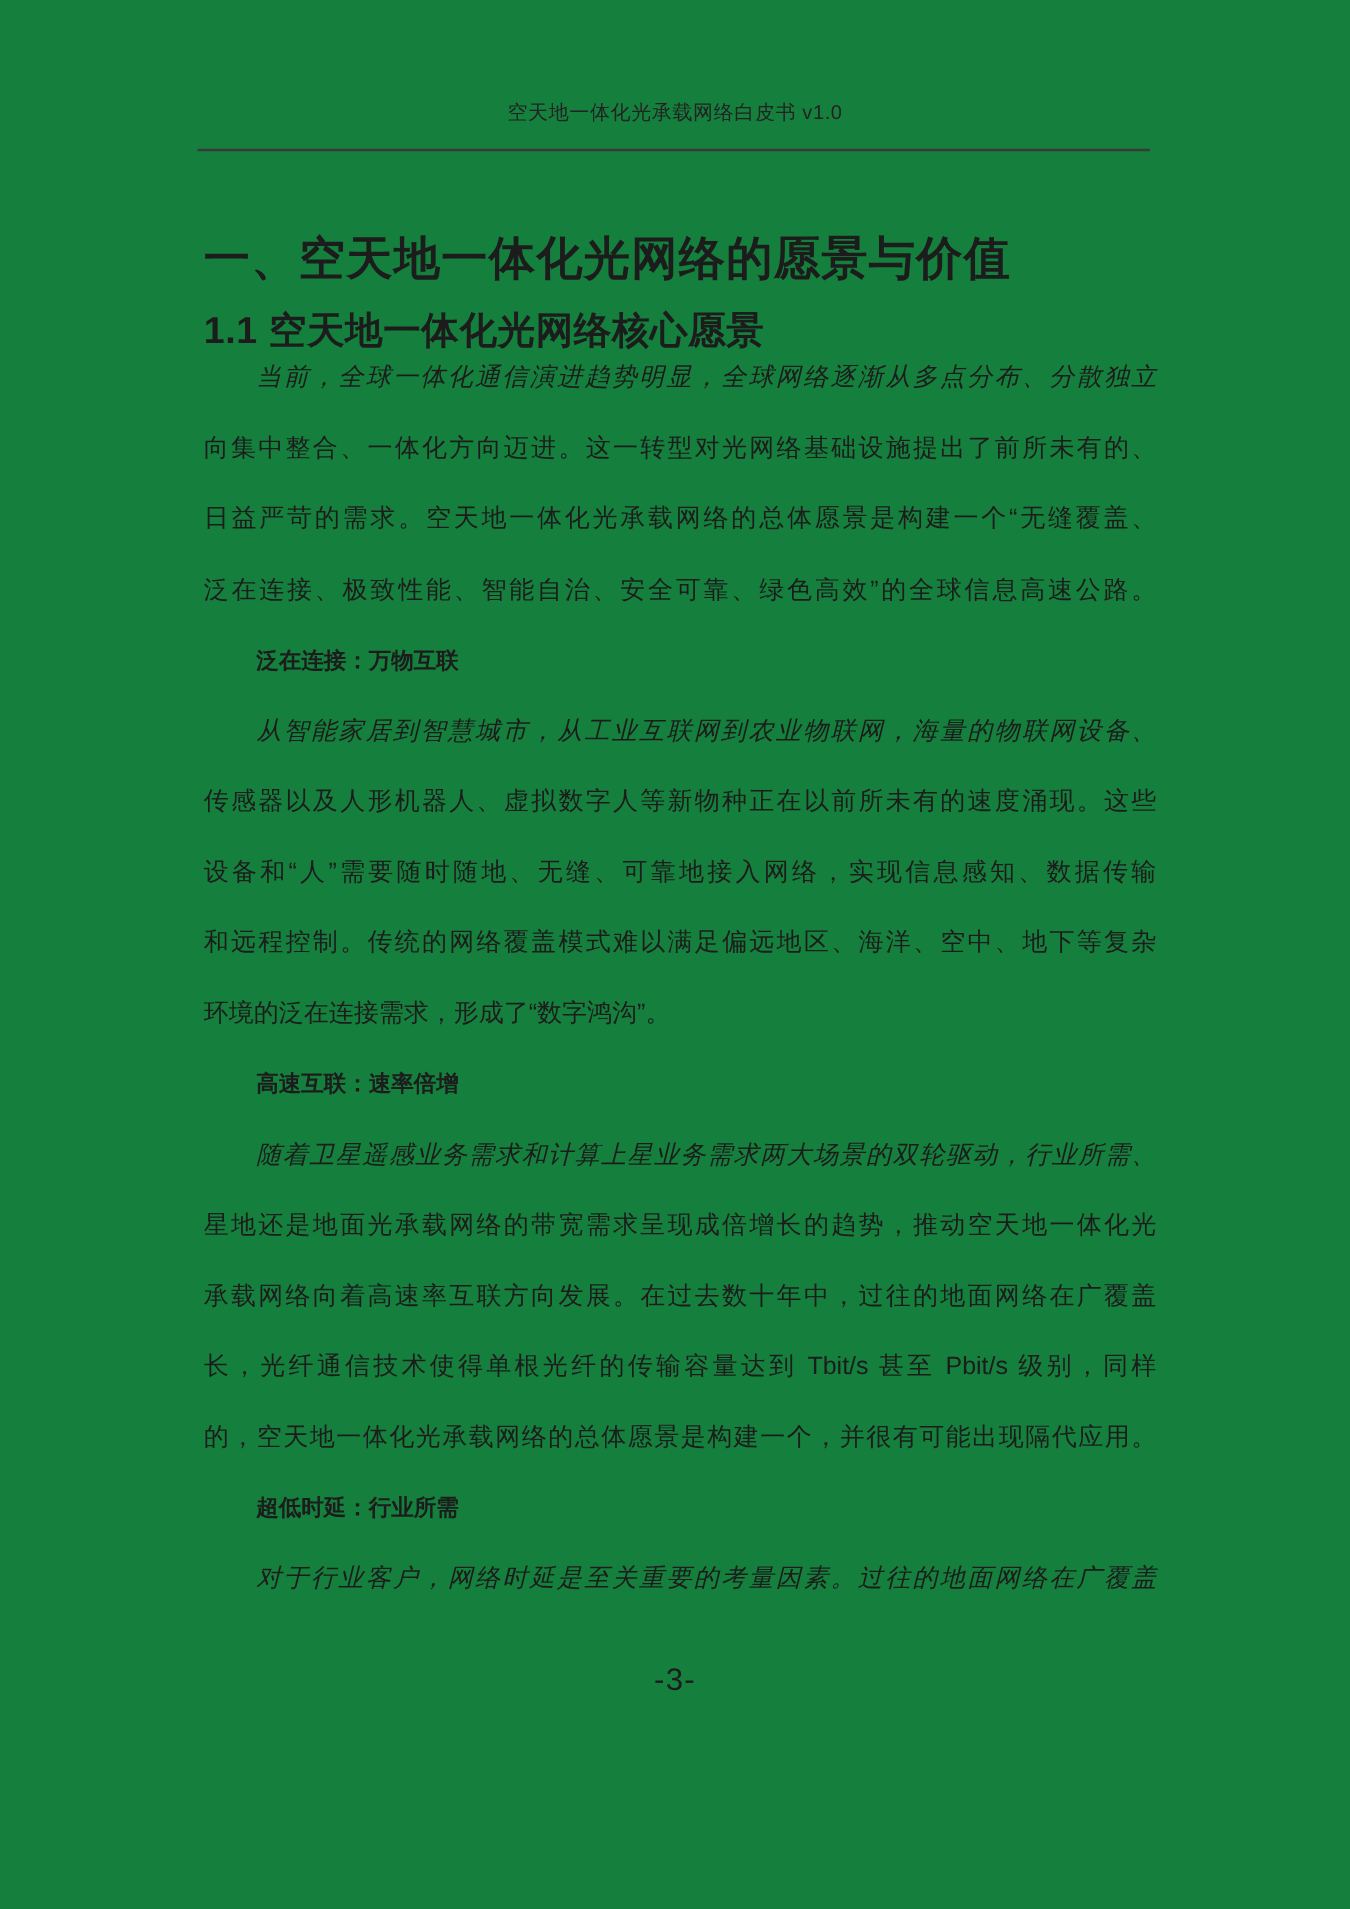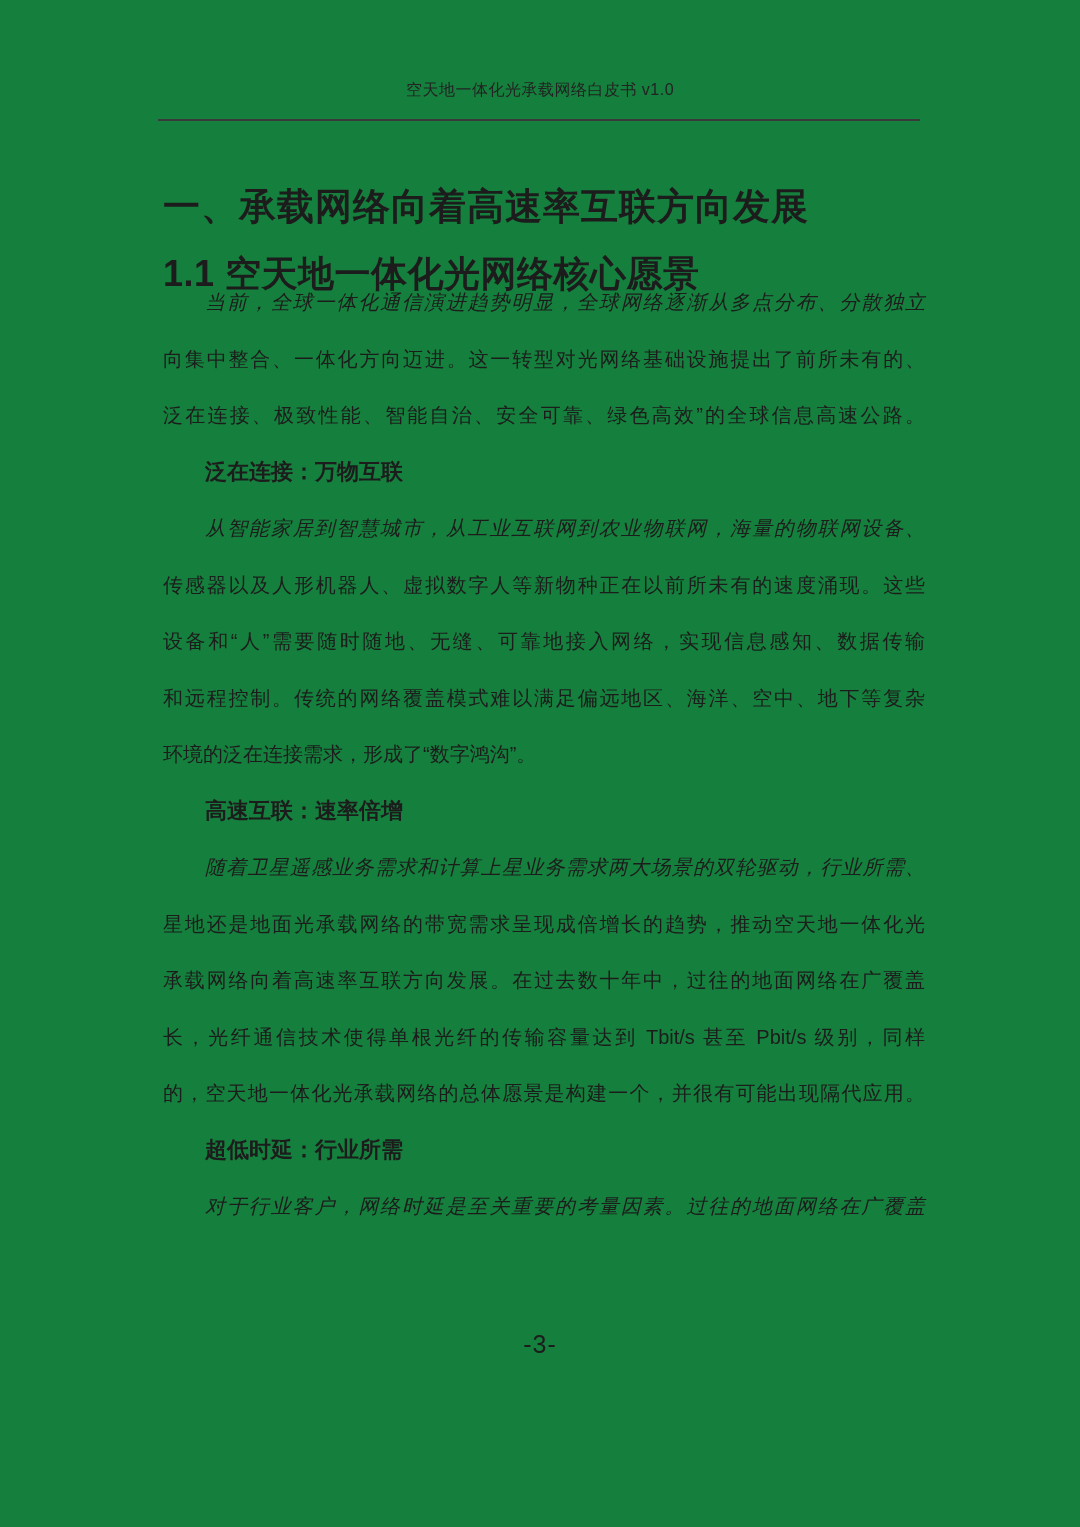--- a/index.html
+++ b/index.html
@@ -42,21 +42,21 @@
     font-size: 37px;
     font-weight: bold;
     letter-spacing: 1px;
     line-height: 1.15;
   }
   .section-title {
     position: absolute;
     top: 222px;
     left: 163px;
     width: 770px;
-    font-size: 36px;
+    font-size: 30px;
     font-weight: bold;
     letter-spacing: 0.5px;
     line-height: 1.2;
   }
   .body-text {
     position: absolute;
     top: 274px;
     left: 163px;
     width: 762px;
     font-size: 20px;
@@ -70,21 +70,21 @@
   .jline.short {
     text-align: center;
     text-align-last: left;
   }
   .indent {
     padding-left: 42px;
     font-style: italic;
   }
   .h3line {
     font-weight: bold;
-    font-size: 22px;
+    font-size: 18px;
     padding-left: 42px;
     text-align: left;
   }
   .doc-footer {
     position: absolute;
     top: 1330px;
     left: 0;
     width: 100%;
     text-align: center;
     font-size: 25px;
@@ -94,29 +94,30 @@
 </style>
 </head>
 <body>
 
 <div class="page">
 
   <div class="doc-header">空天地一体化光承载网络白皮书 v1.0</div>
 
   <div class="header-rule"></div>
 
-  <h1 class="chapter-title">一、承载网络向着高速率互联方向发展</h1>
+  <h1 class="chapter-title">一、空天地一体化光网络的愿景与价值</h1>
 
   <h2 class="section-title">1.1 空天地一体化光网络核心愿景</h2>
 
   <div class="body-text">
 
     <div>
       <div class="jline indent">当前，全球一体化通信演进趋势明显，全球网络逐渐从多点分布、分散独立</div>
       <div class="jline">向集中整合、一体化方向迈进。这一转型对光网络基础设施提出了前所未有的、</div>
+      <div class="jline">日益严苛的需求。空天地一体化光承载网络的总体愿景是构建一个“无缝覆盖、</div>
       <div class="jline">泛在连接、极致性能、智能自治、安全可靠、绿色高效”的全球信息高速公路。</div>
     </div>
 
     <div class="h3line">泛在连接：万物互联</div>
 
     <div>
       <div class="jline indent">从智能家居到智慧城市，从工业互联网到农业物联网，海量的物联网设备、</div>
       <div class="jline">传感器以及人形机器人、虚拟数字人等新物种正在以前所未有的速度涌现。这些</div>
       <div class="jline">设备和“人”需要随时随地、无缝、可靠地接入网络，实现信息感知、数据传输</div>
       <div class="jline">和远程控制。传统的网络覆盖模式难以满足偏远地区、海洋、空中、地下等复杂</div>

